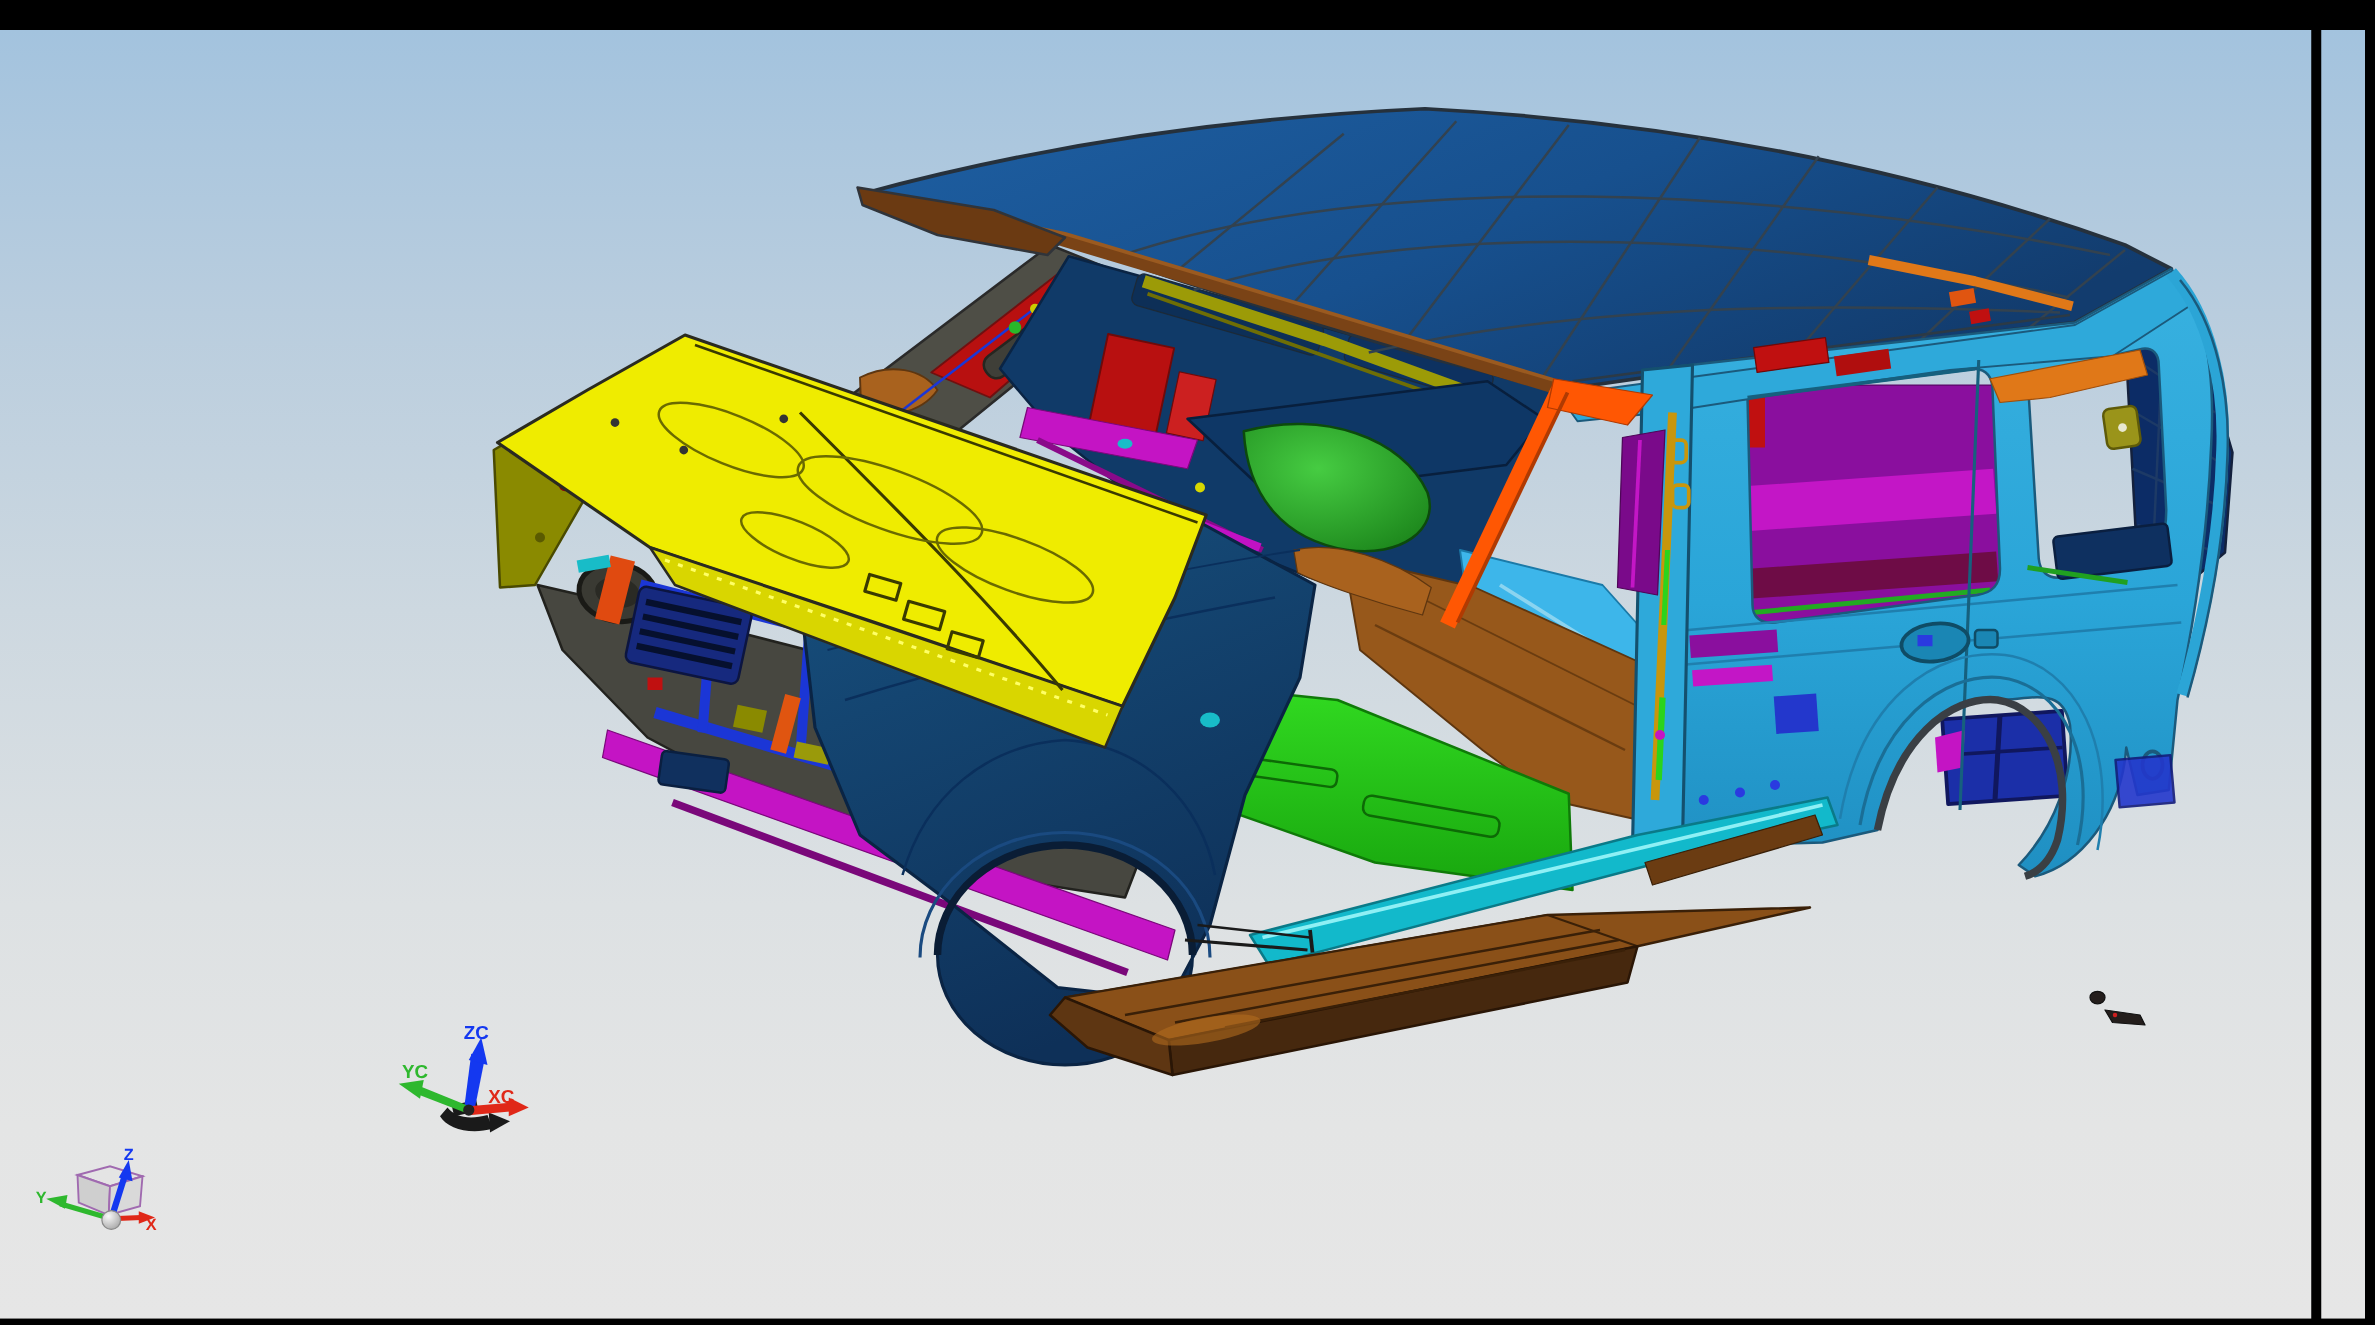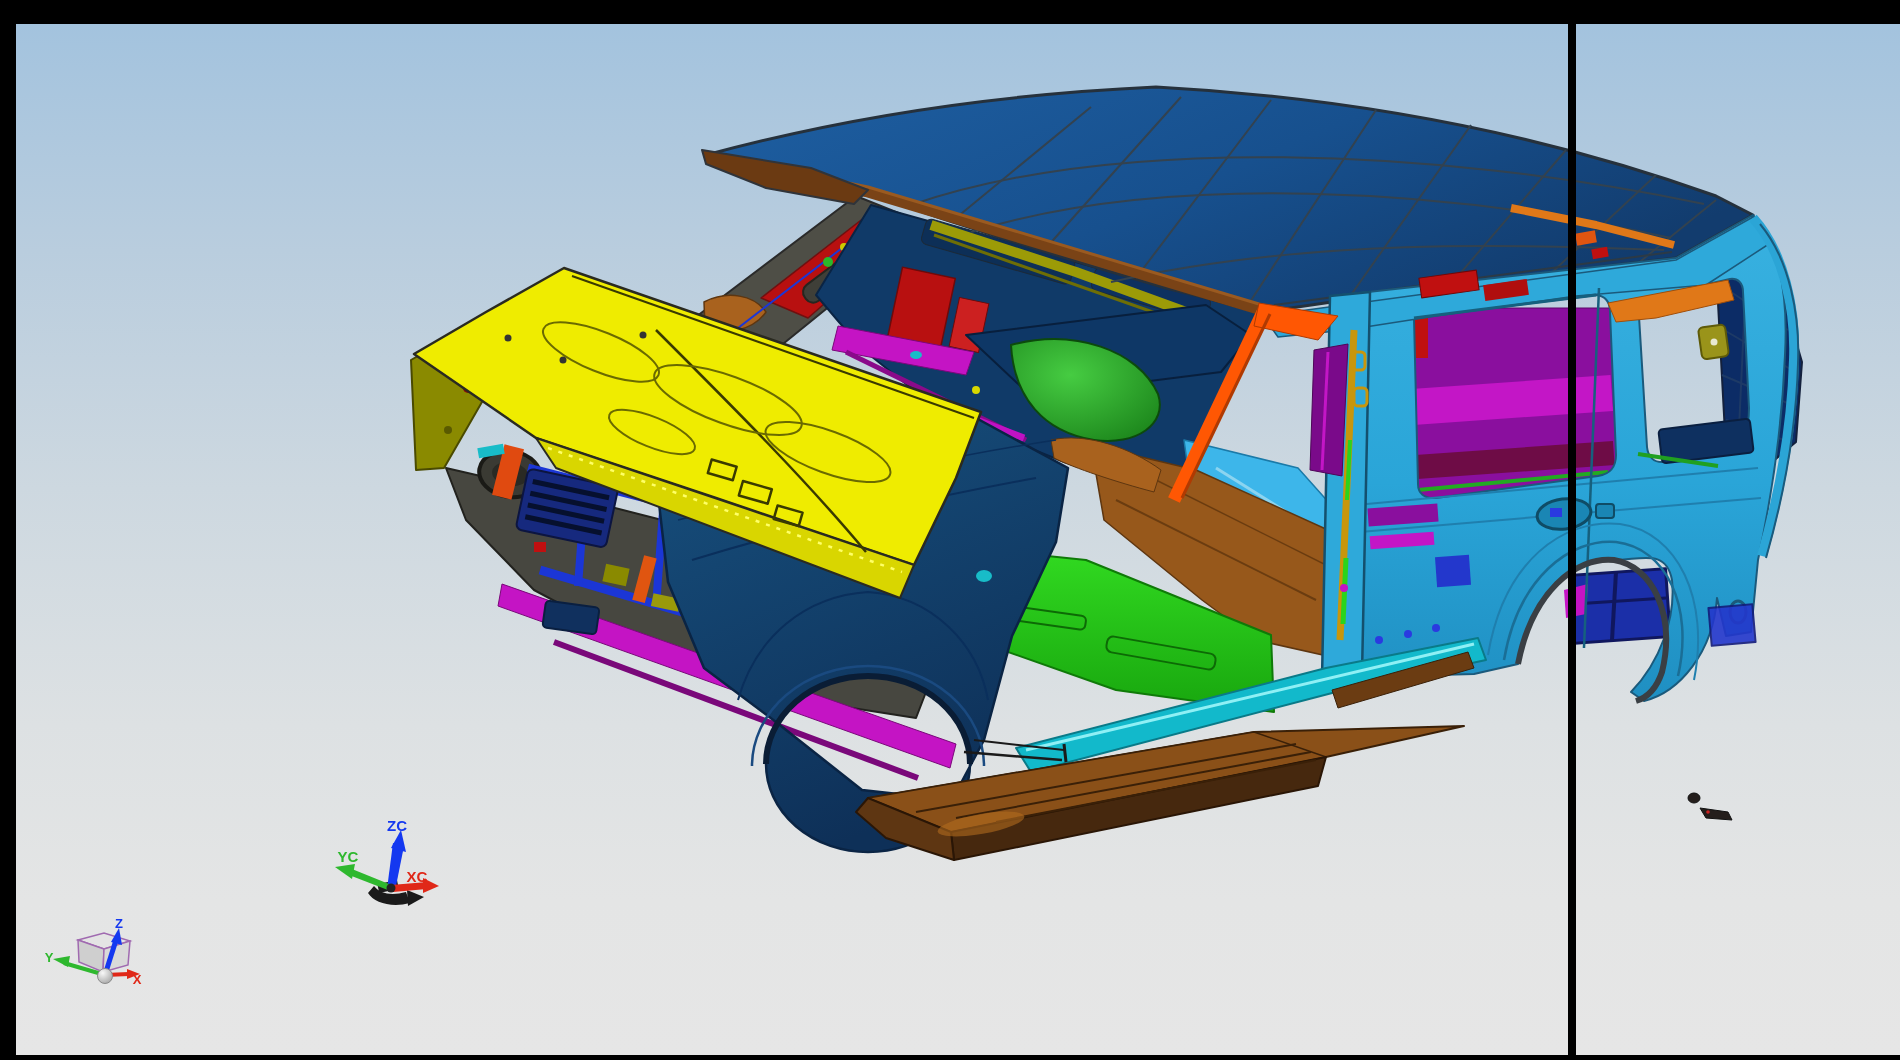--- a/index.html
+++ b/index.html
@@ -1,17 +1,17 @@
 <!DOCTYPE html>
 <html><head>
 <meta charset="utf-8">
 <style>
   html,body{margin:0;padding:0;width:1900px;height:1060px;overflow:hidden;background:#000;
     font-family:"Liberation Sans",sans-serif;}
-  #stage{position:relative;width:1560px;height:1060px;margin-left:16px;}
+  #stage{position:relative;width:1857px;height:1060px;}
   .bar{position:absolute;background:#000;z-index:3;}
   #topbar{left:0;top:0;width:1900px;height:24px;}
   #rightbar{right:0;top:0;width:8px;height:1060px;}
   #bottombar{left:0;bottom:0;width:1900px;height:5px;}
   #viewport{position:absolute;left:0;top:24px;width:1892px;height:1031px;z-index:1;
     background:linear-gradient(180deg,#a3c3de 0%,#b9cdde 22%,#cdd8e0 45%,#dde1e3 68%,#e4e5e5 85%,#e6e6e6 100%);}
   #scene{position:absolute;left:0;top:0;z-index:2;}
   svg text{font-family:"Liberation Sans",sans-serif;font-weight:bold;}
   .tri-label{font-size:15px;}
   .tri-label-sm{font-size:13px;}

